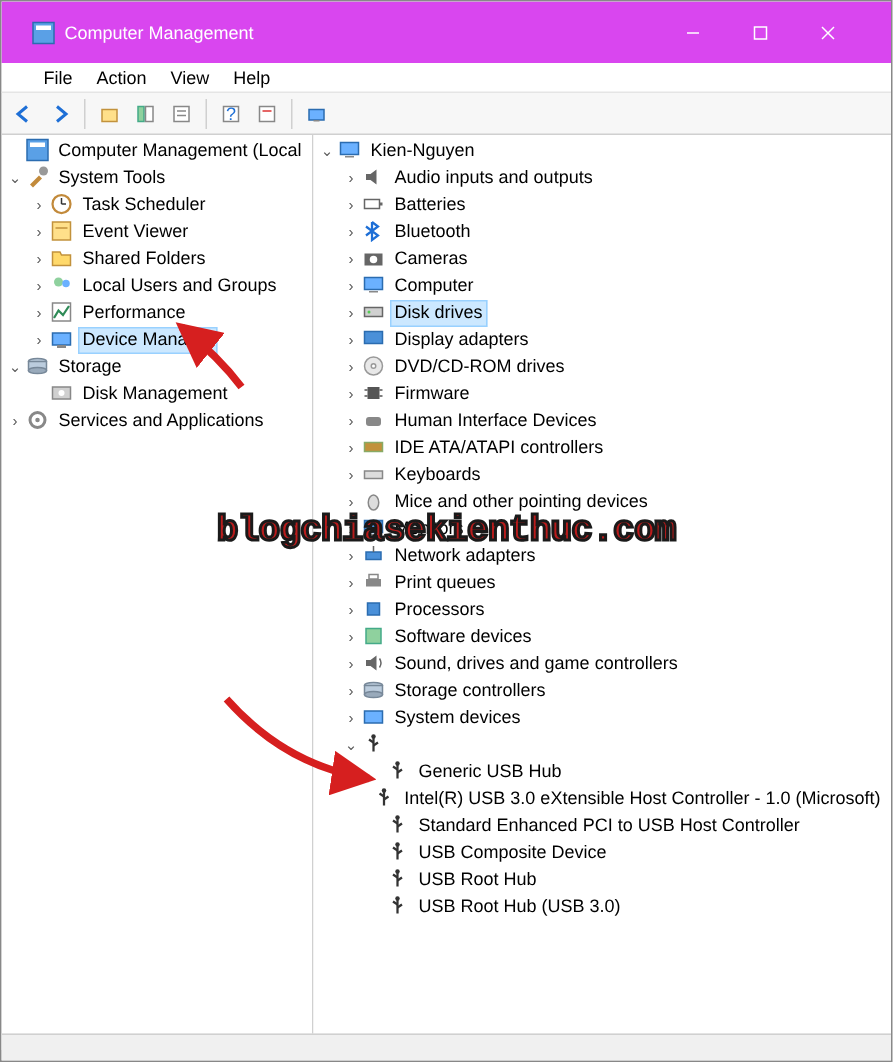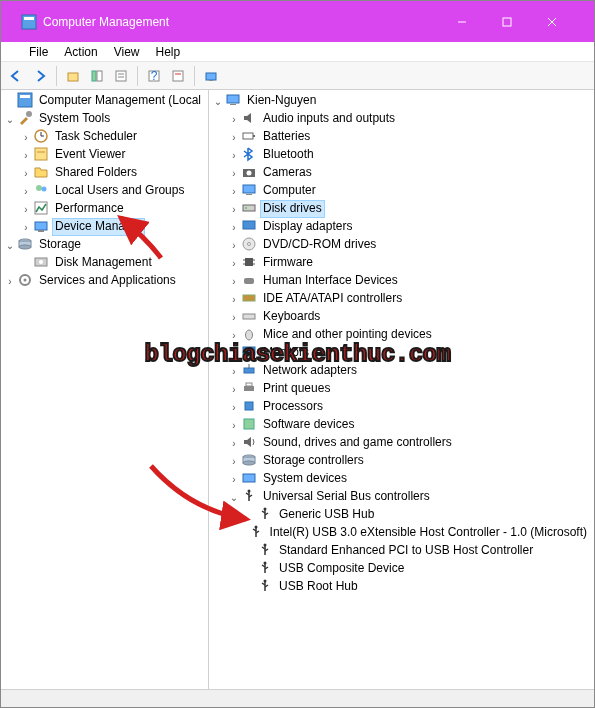--- a/index.html
+++ b/index.html
@@ -457,21 +457,20 @@
         <div class="node indent1">
           <span class="tw">⌄</span>
           <span class="ic">
             <svg width="16" height="16">
               <circle cx="8" cy="3" r="1.5" fill="#333"></circle>
               <line x1="8" y1="3" x2="8" y2="13" stroke="#333" stroke-width="1.5"></line>
               <line x1="8" y1="7" x2="5" y2="5" stroke="#333" stroke-width="1.5"></line>
               <line x1="8" y1="9" x2="11" y2="7" stroke="#333" stroke-width="1.5"></line>
             </svg>
           </span>
-          <span class="lbl">Universal Serial Bus controllers</span>
         </div>
         <div class="node indent2">
           <span class="tw"></span>
           <span class="ic">
             <svg width="16" height="16">
               <circle cx="8" cy="3" r="1.5" fill="#333"></circle>
               <line x1="8" y1="3" x2="8" y2="13" stroke="#333" stroke-width="1.5"></line>
               <line x1="8" y1="7" x2="5" y2="5" stroke="#333" stroke-width="1.5"></line>
               <line x1="8" y1="9" x2="11" y2="7" stroke="#333" stroke-width="1.5"></line>
             </svg>
@@ -518,20 +517,32 @@
           <span class="tw"></span>
           <span class="ic">
             <svg width="16" height="16">
               <circle cx="8" cy="3" r="1.5" fill="#333"></circle>
               <line x1="8" y1="3" x2="8" y2="13" stroke="#333" stroke-width="1.5"></line>
               <line x1="8" y1="7" x2="5" y2="5" stroke="#333" stroke-width="1.5"></line>
               <line x1="8" y1="9" x2="11" y2="7" stroke="#333" stroke-width="1.5"></line>
             </svg>
           </span>
           <span class="lbl">USB Root Hub</span>
+        </div>
+        <div class="node indent2">
+          <span class="tw"></span>
+          <span class="ic">
+            <svg width="16" height="16">
+              <circle cx="8" cy="3" r="1.5" fill="#333"></circle>
+              <line x1="8" y1="3" x2="8" y2="13" stroke="#333" stroke-width="1.5"></line>
+              <line x1="8" y1="7" x2="5" y2="5" stroke="#333" stroke-width="1.5"></line>
+              <line x1="8" y1="9" x2="11" y2="7" stroke="#333" stroke-width="1.5"></line>
+            </svg>
+          </span>
+          <span class="lbl">USB Root Hub (USB 3.0)</span>
         </div>
       </div>
   </div>
 </div>
 
 <div class="statusbar"></div>
 
 <svg class="arrow" style="left:110px;top:212px" width="60" height="50">
   <defs>
       <marker id="ah1" markerWidth="6" markerHeight="6" refX="5" refY="3" orient="auto">

